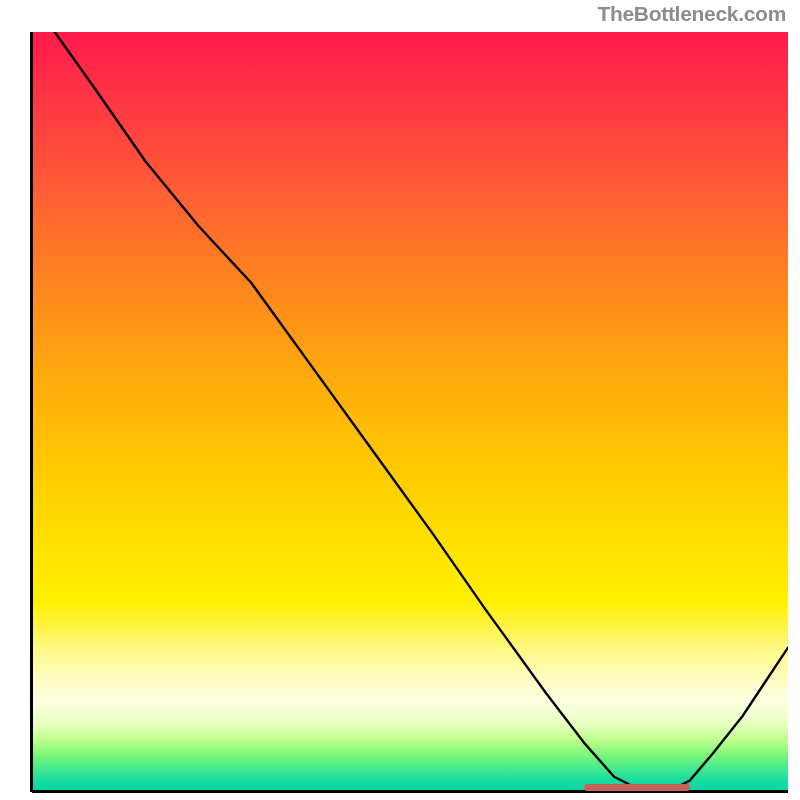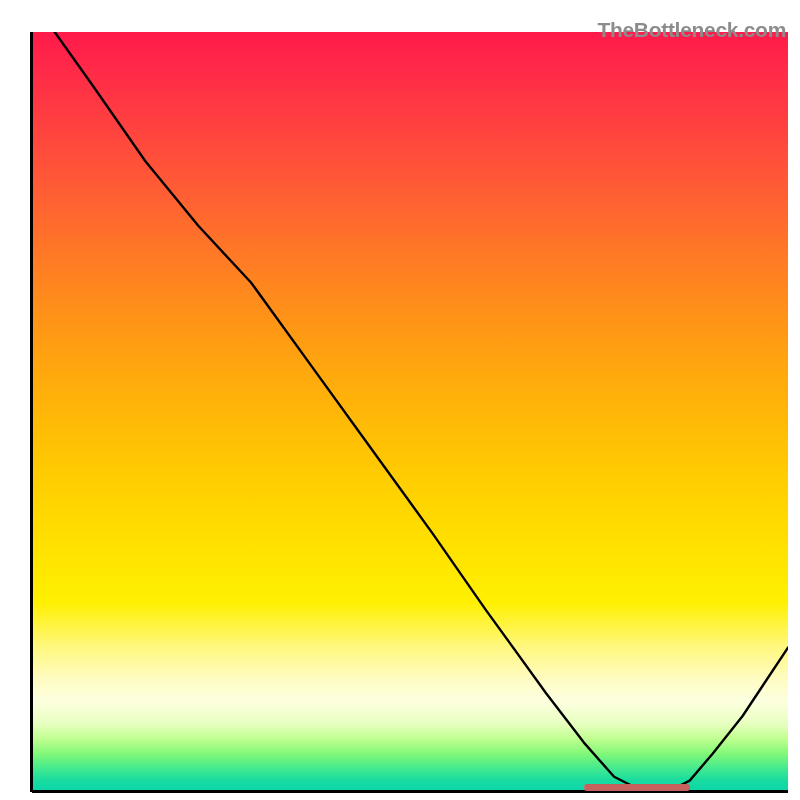--- a/index.html
+++ b/index.html
@@ -6,21 +6,21 @@
   body {
     width: 800px;
     height: 800px;
     background: #ffffff;
     font-family: Arial, Helvetica, sans-serif;
     position: relative;
     overflow: hidden;
   }
   .watermark {
     position: absolute;
-    top: 18px;
+    top: 2px;
     right: 14px;
     font-size: 21px;
     font-weight: 600;
     color: #8c8c8c;
     letter-spacing: -0.3px;
     z-index: 10;
   }
   .plot-area {
     position: absolute;
     left: 32px;

